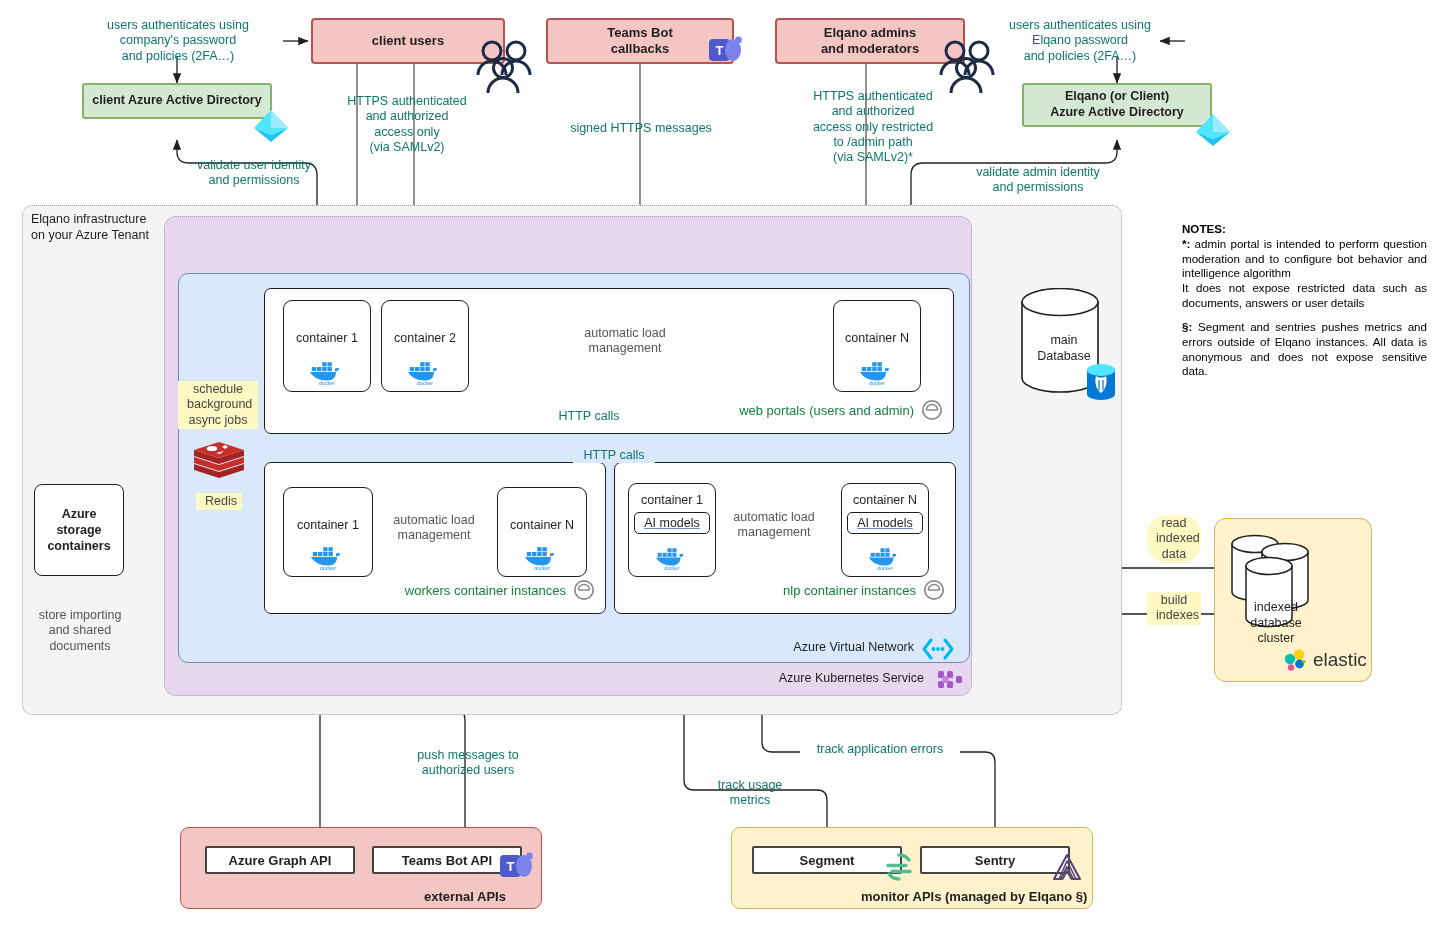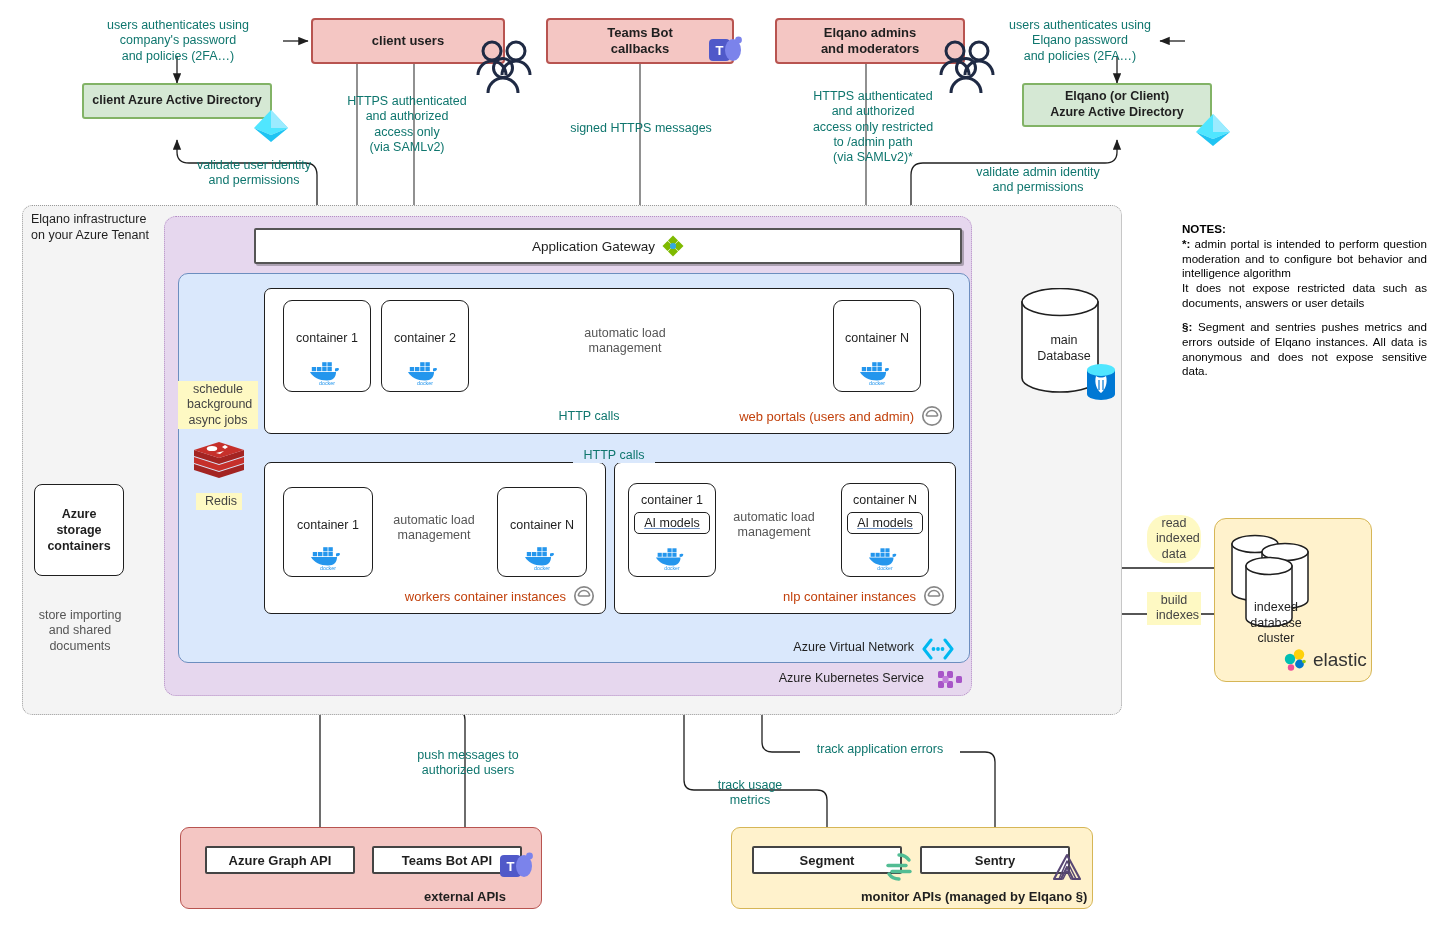--- a/index.html
+++ b/index.html
@@ -50,22 +50,22 @@
     position:absolute; background:#ffffff; border:2px solid #555; border-radius:2px;
     display:flex; align-items:center; justify-content:center; gap:7px;
     font-size:13.5px; color:#1f1f1f;
     box-shadow:2px 2px 0 rgba(0,0,0,0.25);
   }
 
   .group-box {
     position:absolute; background:#ffffff; border:1.6px solid #1f1f1f; border-radius:7px;
   }
   .group-label {
-    position:absolute; right:10px; bottom:6px; display:flex; align-items:center; gap:7px;
-    font-size:13px; color:#c2410c; white-space:nowrap;
+    position:absolute; right:10px; bottom:12px; display:flex; align-items:center; gap:7px;
+    font-size:13px; color:#15803d; white-space:nowrap;
   }
 
   .ctr {
     position:absolute; background:#ffffff; border:1.5px solid #1f1f1f; border-radius:9px;
     display:flex; flex-direction:column; align-items:center;
     font-size:12.5px; color:#1f1f1f;
   }
   .ctr.center-name { justify-content:center; }
   .ctr .docker { margin-top:auto; margin-bottom:5px; }
 
@@ -303,30 +303,20 @@
   <div class="vnet-zone" style="left:178px; top:273px; width:792px; height:390px;"></div>
   <div class="zone-title right" style="left:770px; top:640px; width:144px;">Azure Virtual Network</div>
   <svg class="node" style="left:922px; top:638px;" width="32" height="22" viewBox="0 0 32 22">
     <path d="M9,2 L2,11 L9,20" fill="none" stroke="#00b8f0" stroke-width="3" stroke-linecap="round" stroke-linejoin="round"></path>
     <path d="M23,2 L30,11 L23,20" fill="none" stroke="#00b8f0" stroke-width="3" stroke-linecap="round" stroke-linejoin="round"></path>
     <circle cx="11.5" cy="11" r="1.9" fill="#00b8f0"></circle>
       <circle cx="16" cy="11" r="1.9" fill="#00b8f0"></circle>
       <circle cx="20.5" cy="11" r="1.9" fill="#00b8f0"></circle>
   </svg>
 
-  <div class="gw-box" style="left:254px; top:228px; width:708px; height:36px;">
-    <span>Application Gateway</span>
-    <svg width="22" height="22" viewBox="0 0 22 22">
-      <polygon points="11,0.5 16,5.5 11,11 6,5.5" fill="#7fba00"></polygon>
-      <polygon points="0.5,11 5.5,6 11,11 5.5,16" fill="#7fba00"></polygon>
-      <polygon points="21.5,11 16.5,6 11,11 16.5,16" fill="#7fba00"></polygon>
-      <polygon points="11,21.5 16,16.5 11,11 6,16.5" fill="#7fba00"></polygon>
-      <circle cx="11" cy="11" r="3.1" fill="#35a9e0"></circle>
-    </svg>
-  </div>
 
   <div class="group-box" style="left:264px; top:288px; width:690px; height:146px;">
     <div class="group-label">
       <span>web  portals (users and admin)</span>
       <svg width="22" height="22" viewBox="0 0 22 22">
         <circle cx="11" cy="11" r="9.2" fill="none" stroke="#888" stroke-width="1.7"></circle>
         <path d="M5.4,11 h11.2 M5.4,11 a5.6,5.6 0 0 1 11.2,0" fill="none" stroke="#888" stroke-width="1.5"></path>
       </svg>
     </div>
   </div>

